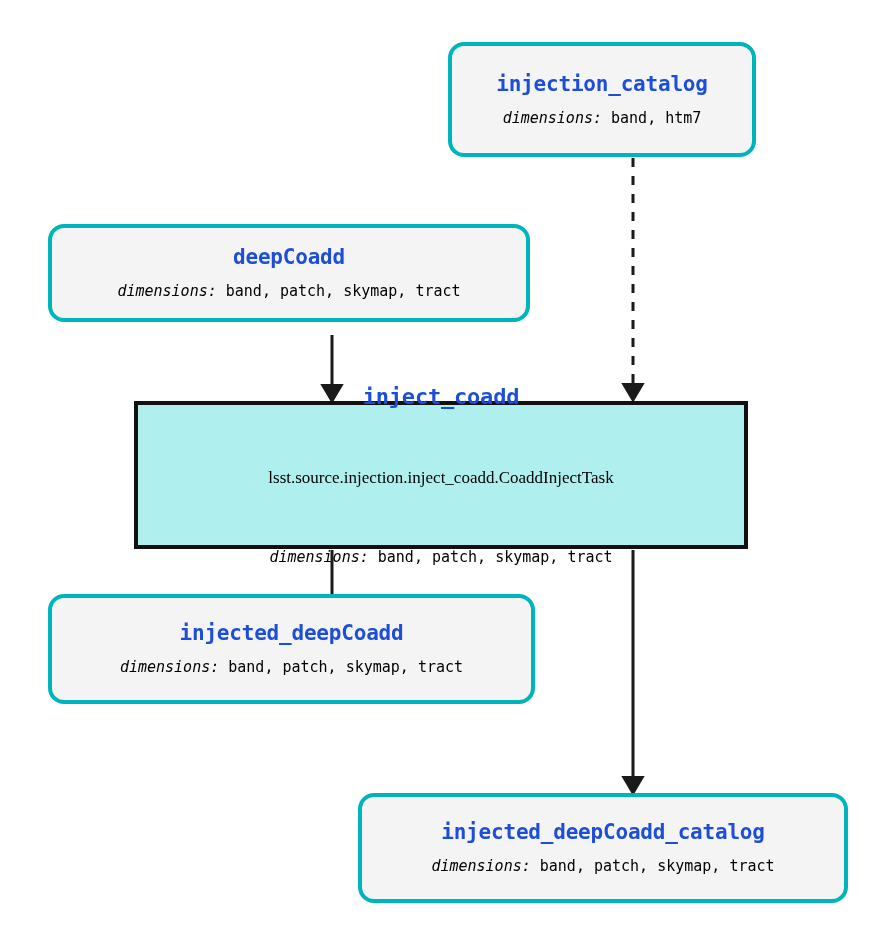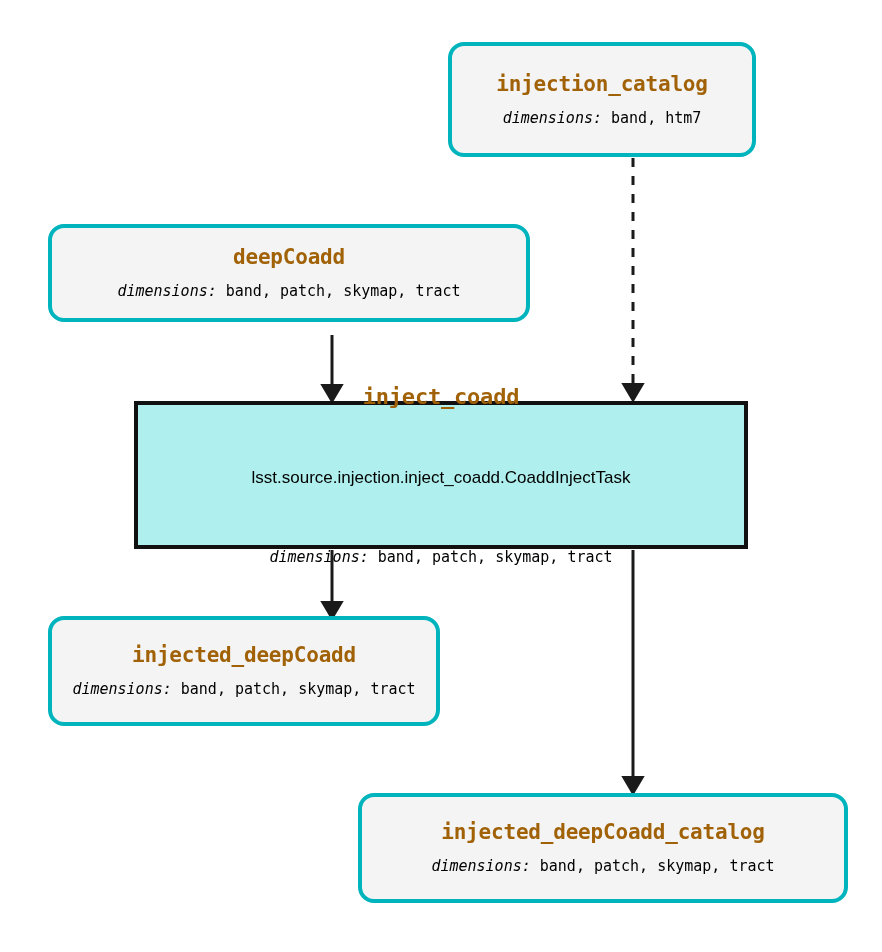--- a/index.html
+++ b/index.html
@@ -41,29 +41,29 @@
     border-radius: 16px;
   }
   .node.task {
     background: #aff0ee;
     border: 4px solid #111111;
     border-radius: 0px;
   }
   .node-title {
     font-family: "DejaVu Sans Mono", monospace;
     font-weight: bold;
-    color: #a16207;
+    color: #1d4ed8;
     letter-spacing: -0.2px;
     line-height: 1.1;
     white-space: nowrap;
   }
   .node.dataset .node-title { font-size: 21px; }
   .node.task .node-title { font-size: 22px; }
   .node-class {
-    font-family: Liberation Sans, sans-serif;
+    font-family: Liberation Serif, serif;
     font-size: 17px;
     color: #000000;
     white-space: nowrap;
     line-height: 1.1;
     margin-top: 12px;
   }
   .node-dims {
     font-family: "DejaVu Sans Mono", monospace;
     font-size: 15px;
     color: #000000;
@@ -118,21 +118,21 @@
 
   <div class="node task" style="left:134px; top:401px; width:614px; height:148px;gap:48px;">
     <div class="node-title">inject_coadd</div>
     <div class="node-class">lsst.source.injection.inject_coadd.CoaddInjectTask</div>
     <div class="node-dims">
       <span class="dims-key">dimensions:</span>
       <span class="dims-val">band, patch, skymap, tract</span>
     </div>
   </div>
 
-  <div class="node dataset" style="left:48px; top:616px; width:392px; height:110px;">
+  <div class="node dataset" style="left:48px; top:594px; width:487px; height:110px;">
     <div class="node-title">injected_deepCoadd</div>
     <div class="node-dims">
       <span class="dims-key">dimensions:</span>
       <span class="dims-val">band, patch, skymap, tract</span>
     </div>
   </div>
 
   <div class="node dataset" style="left:358px; top:793px; width:490px; height:110px;">
     <div class="node-title">injected_deepCoadd_catalog</div>
     <div class="node-dims">

